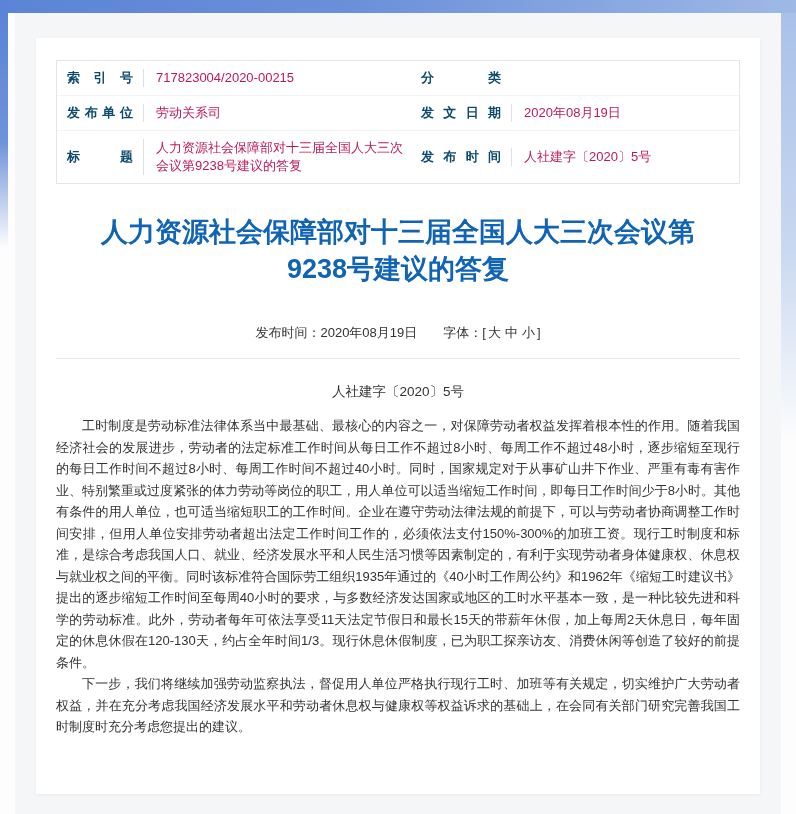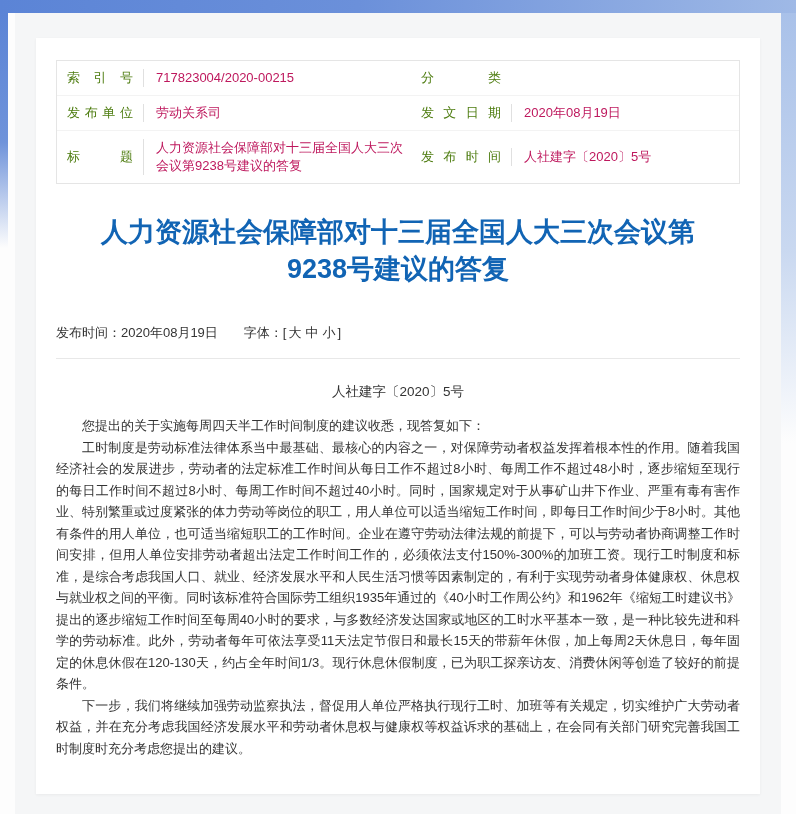--- a/index.html
+++ b/index.html
@@ -46,21 +46,21 @@
     color: #4a4a4a;
   }
   .info-row {
     display: grid;
     grid-template-columns: 76px 1fr 90px 238px;
     align-items: center;
     padding: 8px 0;
   }
   .info-row + .info-row { border-top: 1px solid #f3f3f3; }
   .cell-label {
-    font-weight: normal; color: #4d7c0f;
+    font-weight: bold; color: #0c4a6e;
     padding: 0 0 0 10px;
     text-align: justify;
     text-align-last: justify;
   }
   .cell-value {
     border-left: 1px solid #e0e0e0;
     padding: 0 8px 0 12px;
     margin-left: 10px;
     line-height: 18px;
     color: #be185d;
@@ -71,20 +71,21 @@
     margin: 30px auto 0 auto;
     width: 92%;
     text-align: center;
     color: #1164b4;
     font-size: 27px;
     font-weight: bold;
     line-height: 37px;
   }
   .meta-line {
     margin-top: 36px;
+    text-align: center;
     font-size: 13px;
     color: #333;
   }
   .meta-line .gap { display: inline-block; width: 26px; }
   .meta-line .fs-link { cursor: pointer; padding: 0 2px; }
   .divider {
     border: none;
     border-top: 1px solid #e8e8e8;
     margin-top: 16px;
   }
@@ -137,20 +138,19 @@
 
     <div class="meta-line">
       <span>发布时间：2020年08月19日</span><span class="gap"></span><span>字体：</span><span>[</span><span class="fs-link">大</span><span class="fs-link">中</span><span class="fs-link">小</span><span>]</span>
     </div>
 
     <hr class="divider">
 
     <div class="doc-number">人社建字〔2020〕5号</div>
 
     <div class="doc-body">
-      <p>您提出的关于实施每周四天半工作时间制度的建议收悉，现答复如下：</p>
       <p>工时制度是劳动标准法律体系当中最基础、最核心的内容之一，对保障劳动者权益发挥着根本性的作用。随着我国经济社会的发展进步，劳动者的法定标准工作时间从每日工作不超过8小时、每周工作不超过48小时，逐步缩短至现行的每日工作时间不超过8小时、每周工作时间不超过40小时。同时，国家规定对于从事矿山井下作业、严重有毒有害作业、特别繁重或过度紧张的体力劳动等岗位的职工，用人单位可以适当缩短工作时间，即每日工作时间少于8小时。其他有条件的用人单位，也可适当缩短职工的工作时间。企业在遵守劳动法律法规的前提下，可以与劳动者协商调整工作时间安排，但用人单位安排劳动者超出法定工作时间工作的，必须依法支付150%-300%的加班工资。现行工时制度和标准，是综合考虑我国人口、就业、经济发展水平和人民生活习惯等因素制定的，有利于实现劳动者身体健康权、休息权与就业权之间的平衡。同时该标准符合国际劳工组织1935年通过的《40小时工作周公约》和1962年《缩短工时建议书》提出的逐步缩短工作时间至每周40小时的要求，与多数经济发达国家或地区的工时水平基本一致，是一种比较先进和科学的劳动标准。此外，劳动者每年可依法享受11天法定节假日和最长15天的带薪年休假，加上每周2天休息日，每年固定的休息休假在120-130天，约占全年时间1/3。现行休息休假制度，已为职工探亲访友、消费休闲等创造了较好的前提条件。</p>
       <p>下一步，我们将继续加强劳动监察执法，督促用人单位严格执行现行工时、加班等有关规定，切实维护广大劳动者权益，并在充分考虑我国经济发展水平和劳动者休息权与健康权等权益诉求的基础上，在会同有关部门研究完善我国工时制度时充分考虑您提出的建议。</p>
 
     </div>
 
   </div>
 </div>
 
 </body></html>

